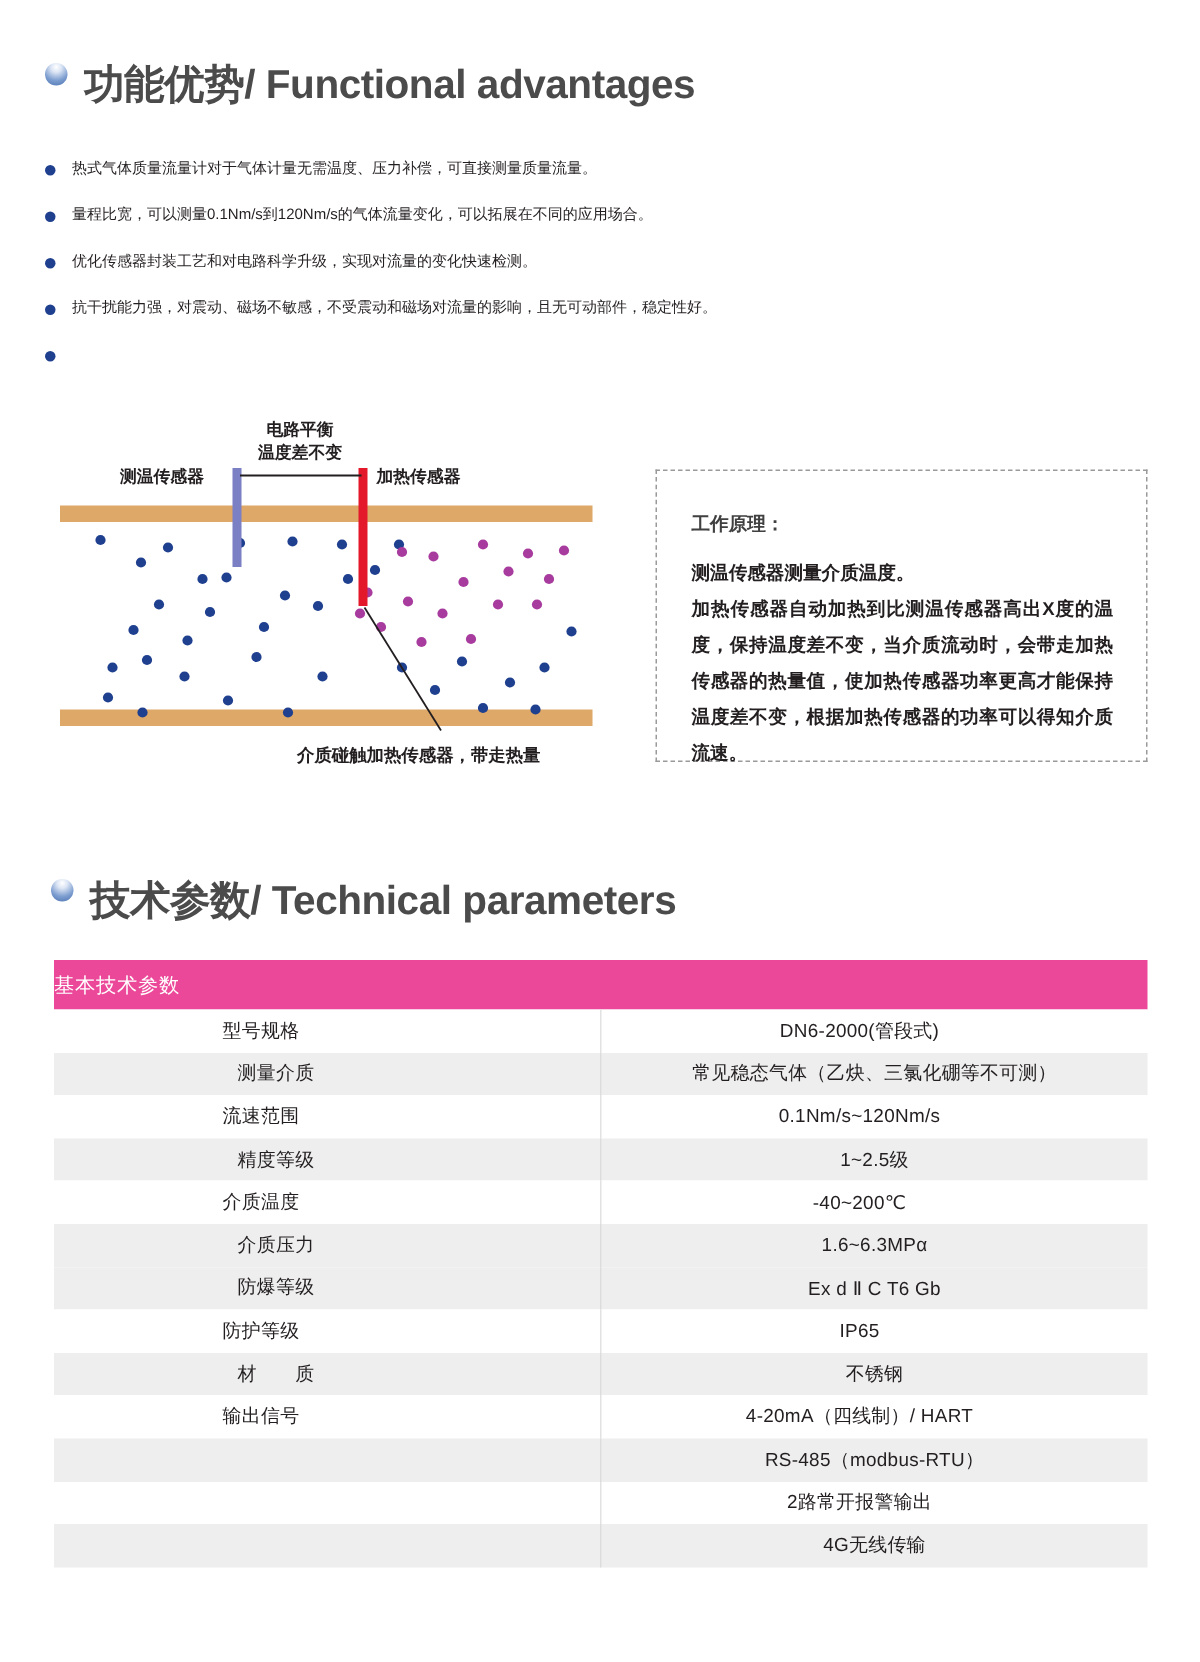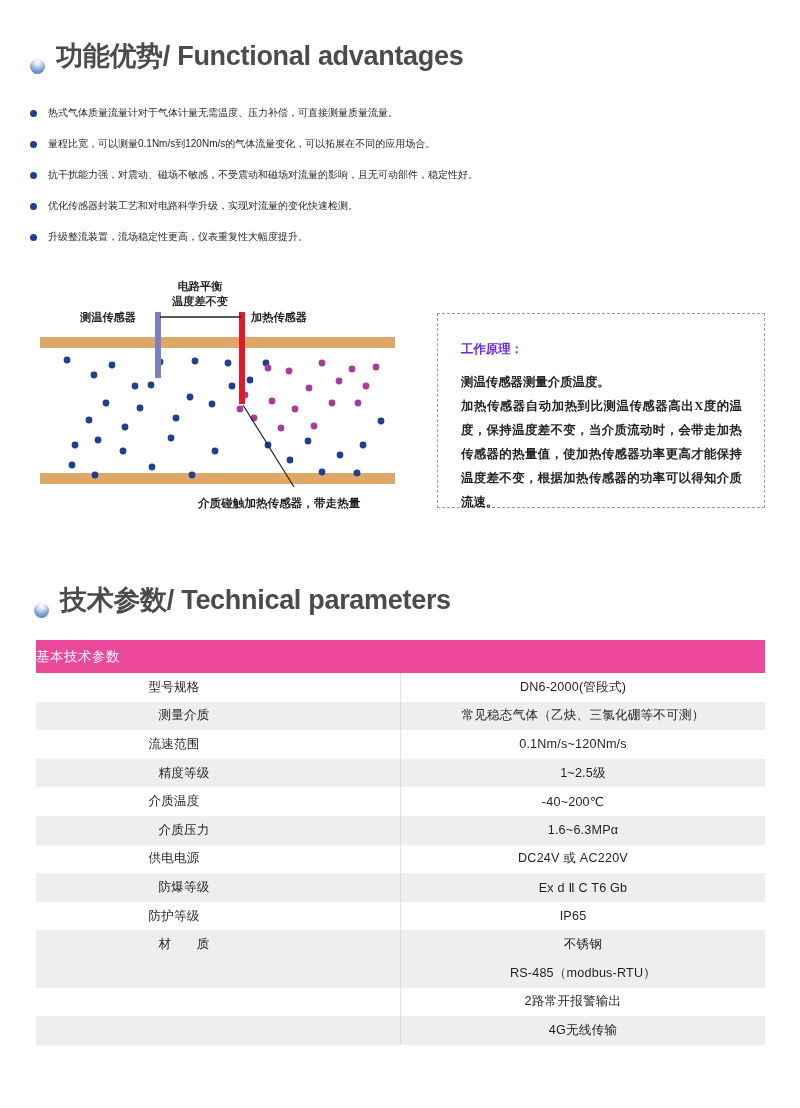--- a/index.html
+++ b/index.html
@@ -9,21 +9,21 @@
     font-family: "Liberation Sans", "DejaVu Sans", sans-serif;
     color: #231f20;
     overflow: hidden;
   }
   .page { position: relative; width: 800px; height: 1108px; }
 
   
   .section-heading {
     position: absolute;
     display: flex;
-    align-items: flex-end;
+    align-items: flex-start;
     gap: 11px;
   }
   .heading-bullet {
     width: 15px; height: 15px;
     border-radius: 50%;
     background: radial-gradient(circle at 50% 18%, #ffffff 0%, #dde6f5 24%, #7d9ed0 62%, #4a71b0 100%);
     flex: none;
     margin-top: 4px;
   }
   .heading-text {
@@ -65,37 +65,36 @@
     position: absolute;
     left: 437px; top: 313px;
     width: 328px; height: 195px;
     border: 1px dashed #9a9a9a;
     background: #ffffff;
   }
   .principle-inner { padding: 27px 22px 0 23px; }
   .principle-title {
     font-size: 12.4px;
     font-weight: bold;
-    color: #6d28d9;
+    color: #404040;
     margin-bottom: 12px;
   }
   .principle-line {
     font-size: 12.4px;
     color: #231f20;
     line-height: 24px;
     font-weight: bold;
   }
   .principle-para {
     font-size: 12.4px;
     color: #231f20;
     line-height: 24px;
     font-weight: bold;
     text-align: justify;
     text-align-last: left;
-    font-family: Liberation Serif, serif;
   }
 
   
   .param-table {
     position: absolute;
     left: 36px; top: 640px;
     width: 729px;
     border-collapse: collapse;
     table-layout: fixed;
   }
@@ -145,29 +144,28 @@
     <div class="feature-item">
       <span class="feature-dot"></span>
       <span class="feature-text">热式气体质量流量计对于气体计量无需温度、压力补偿，可直接测量质量流量。</span>
     </div>
     <div class="feature-item">
       <span class="feature-dot"></span>
       <span class="feature-text">量程比宽，可以测量0.1Nm/s到120Nm/s的气体流量变化，可以拓展在不同的应用场合。</span>
     </div>
     <div class="feature-item">
       <span class="feature-dot"></span>
+      <span class="feature-text">优化传感器封装工艺和对电路科学升级，实现对流量的变化快速检测。</span>
+    </div>
+    <div class="feature-item">
+      <span class="feature-dot"></span>
       <span class="feature-text">抗干扰能力强，对震动、磁场不敏感，不受震动和磁场对流量的影响，且无可动部件，稳定性好。</span>
     </div>
     <div class="feature-item">
       <span class="feature-dot"></span>
-      <span class="feature-text">优化传感器封装工艺和对电路科学升级，实现对流量的变化快速检测。</span>
-    </div>
-    <div class="feature-item">
-      <span class="feature-dot"></span>
-      <span class="feature-text">升级整流装置，流场稳定性更高，仪表重复性大幅度提升。</span>
     </div>
   </div>
 
   <div class="diagram">
     <svg width="420" height="245" viewBox="0 0 420 245" xmlns="http://www.w3.org/2000/svg">
 
       <rect x="40" y="337" width="355" height="11" fill="#dda868" transform="translate(0,-275)"></rect>
       <rect x="40" y="473" width="355" height="11" fill="#dda868" transform="translate(0,-275)"></rect>
 
       <g fill="#1f3f8f">
@@ -281,36 +279,36 @@
           <td class="value">1~2.5级</td>
         </tr>
       <tr class="odd">
           <td class="label">介质温度</td>
           <td class="value">-40~200℃</td>
         </tr>
       <tr class="even">
           <td class="label">介质压力</td>
           <td class="value">1.6~6.3MPα</td>
         </tr>
-      <tr class="odd">
-          <td class="label">供电电源</td>
-          <td class="value">DC24V 或 AC220V</td>
-        </tr>
       <tr class="even">
           <td class="label">防爆等级</td>
           <td class="value">Ex d Ⅱ C T6 Gb</td>
         </tr>
       <tr class="odd">
           <td class="label">防护等级</td>
           <td class="value">IP65</td>
         </tr>
       <tr class="even">
           <td class="label">材　　质</td>
           <td class="value">不锈钢</td>
         </tr>
+      <tr class="odd">
+          <td class="label">输出信号</td>
+          <td class="value">4-20mA（四线制）/ HART</td>
+        </tr>
       <tr class="even">
           <td class="label"></td>
           <td class="value">RS-485（modbus-RTU）</td>
         </tr>
       <tr class="odd">
           <td class="label"></td>
           <td class="value">2路常开报警输出</td>
         </tr>
       <tr class="even">
           <td class="label"></td>

